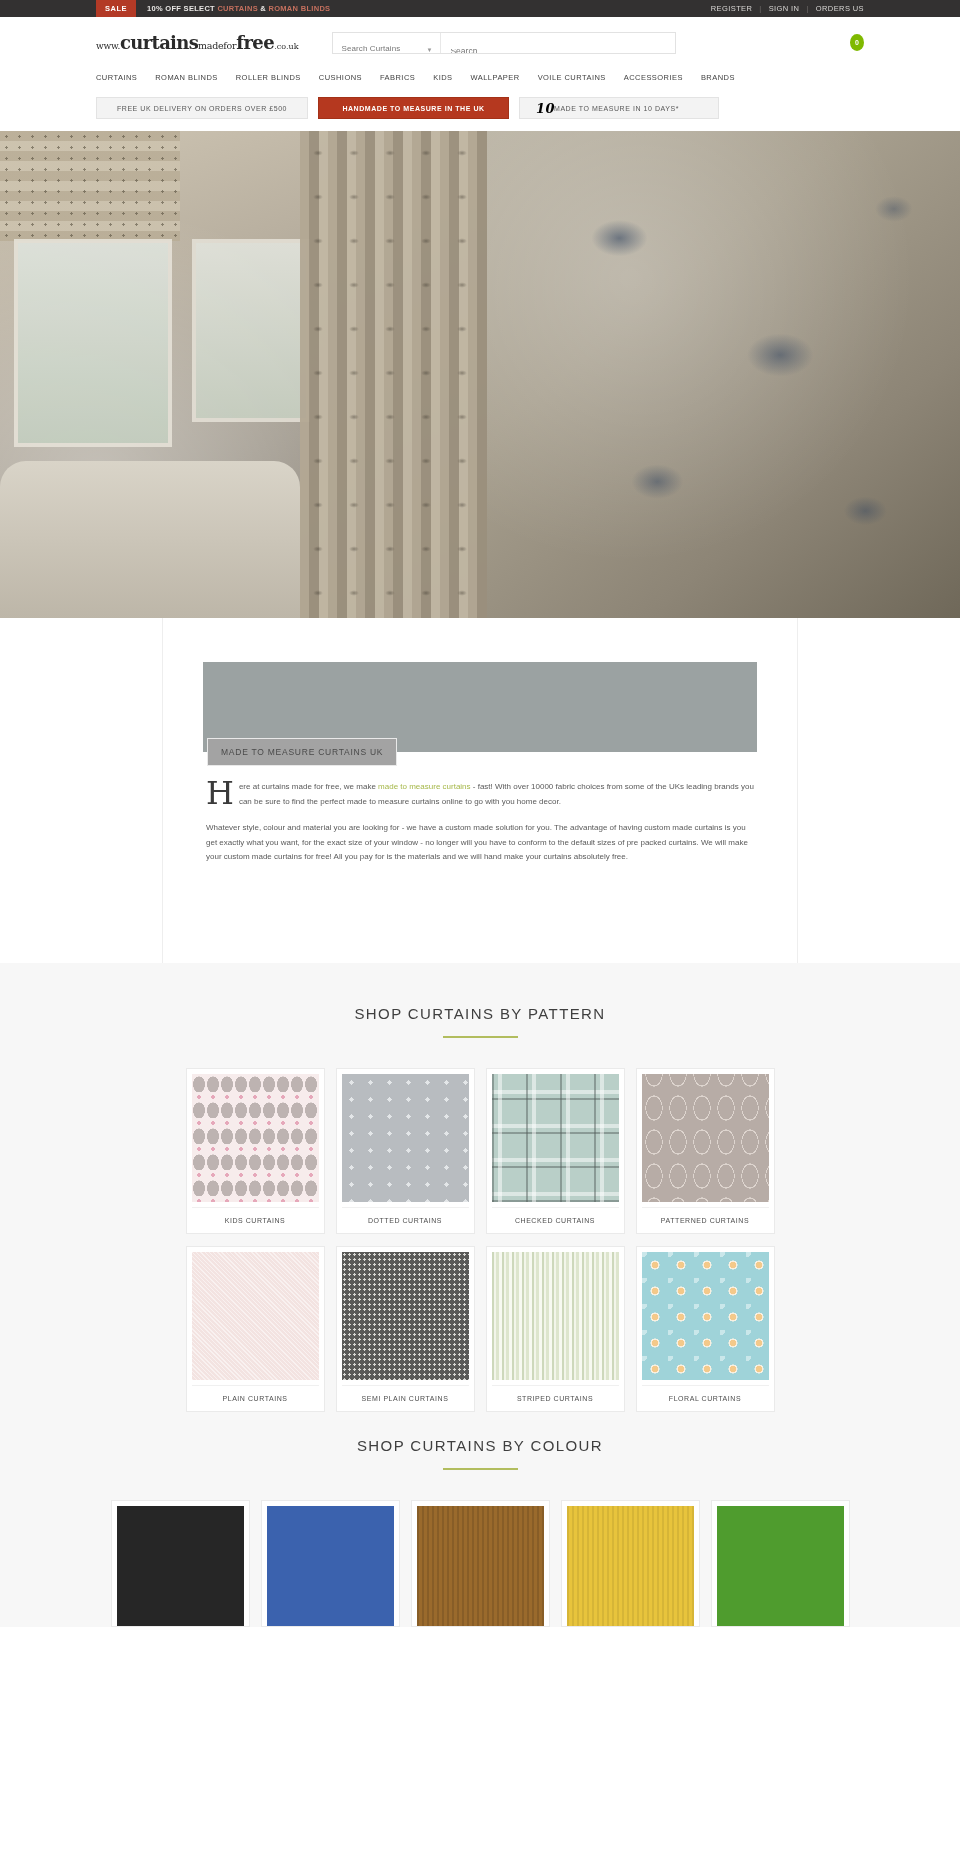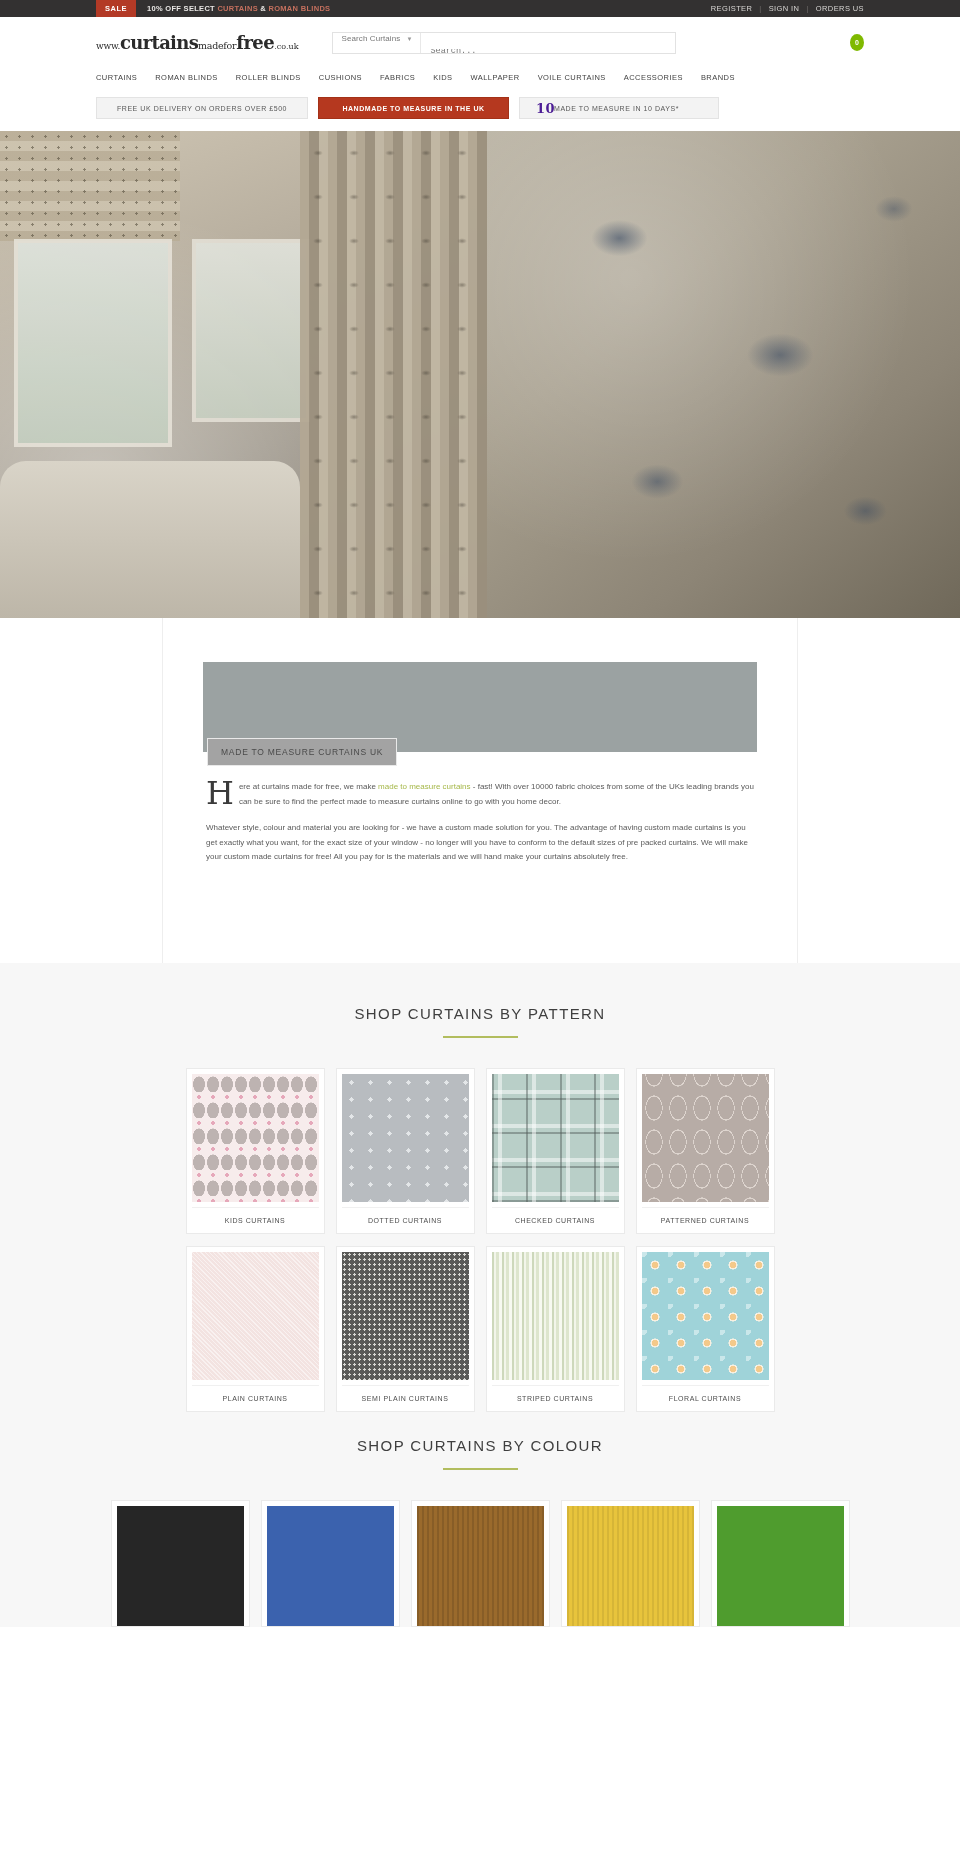--- a/index.html
+++ b/index.html
@@ -54,32 +54,33 @@
 
   .searchbar {
     margin-left: 33px;
     display: flex;
     height: 22px;
     border: 1px solid #e2e2e2;
     width: 344px;
     background: #fff;
   }
   .search-select {
-    display: flex; align-items: center;
+    display: flex; align-items: flex-end;
     font-size: 8px; color: #777;
-    padding: 0 8px 8px 9px;
+    padding: 0 8px 0 9px;
     border-right: 1px solid #e8e8e8;
     background: #fff;
     white-space: nowrap;
     letter-spacing: .1px;
+    gap: 20px;
   }
   .caret { margin-left: 6px; font-size: 6px; color: #999; }
   .search-input {
     border: 0; outline: 0; flex: 1;
-    font-family: Liberation Mono, monospace;
+    font-family: Liberation Sans, sans-serif;
     font-size: 8.5px; color: #aaa;
     padding-left: 9px; background: transparent; margin-top: 16px;
   }
   .cart {
     margin-left: auto; margin-right: 96px;
     width: 14px; height: 17px;
     background: #7fb900;
     border-radius: 50%;
     color: #fff; font-size: 7px; font-weight: bold;
     display: flex; align-items: center; justify-content: center;
@@ -95,22 +96,22 @@
   
   .promos { display: flex; padding: 10px 0 12px 96px; gap: 10px; }
   .promo-btn {
     height: 22px; display: flex; align-items: center; justify-content: center;
     font-size: 7px; letter-spacing: .55px; color: #585858;
     background: #f3f3f3; border: 1px solid #e3e3e3; width: 212px;
   }
   .promo-btn.red { background: #b5381f; border-color: #a33117; color: #fff; width: 191px; font-weight: bold; }
   .promo-btn.days { width: 200px; justify-content: flex-start; padding-left: 34px; position: relative; }
   .promo-btn.days .num {
-    font-family: "DejaVu Serif", serif; font-weight: bold;
-    font-size: 13px; color: #4c1d95; position: absolute; left: 16px; top: 3px;
+    font-family: "DejaVu Serif", serif; font-style: italic; font-weight: bold;
+    font-size: 13px; color: #000000; position: absolute; left: 16px; top: 3px;
   }
 
   
   .hero { position: relative; width: 960px; height: 487px; overflow: hidden; }
   .hero-bg { position: absolute; inset: 0; }
   .hero-left {
     position: absolute; left: 0; top: 0; width: 487px; height: 487px;
     background:
       radial-gradient(ellipse at 20% 70%, rgba(255,255,255,.35), rgba(255,255,255,0) 55%),
       linear-gradient(160deg, #cfc6b4 0%, #b9b0a0 30%, #9e978b 62%, #7d766c 100%);

